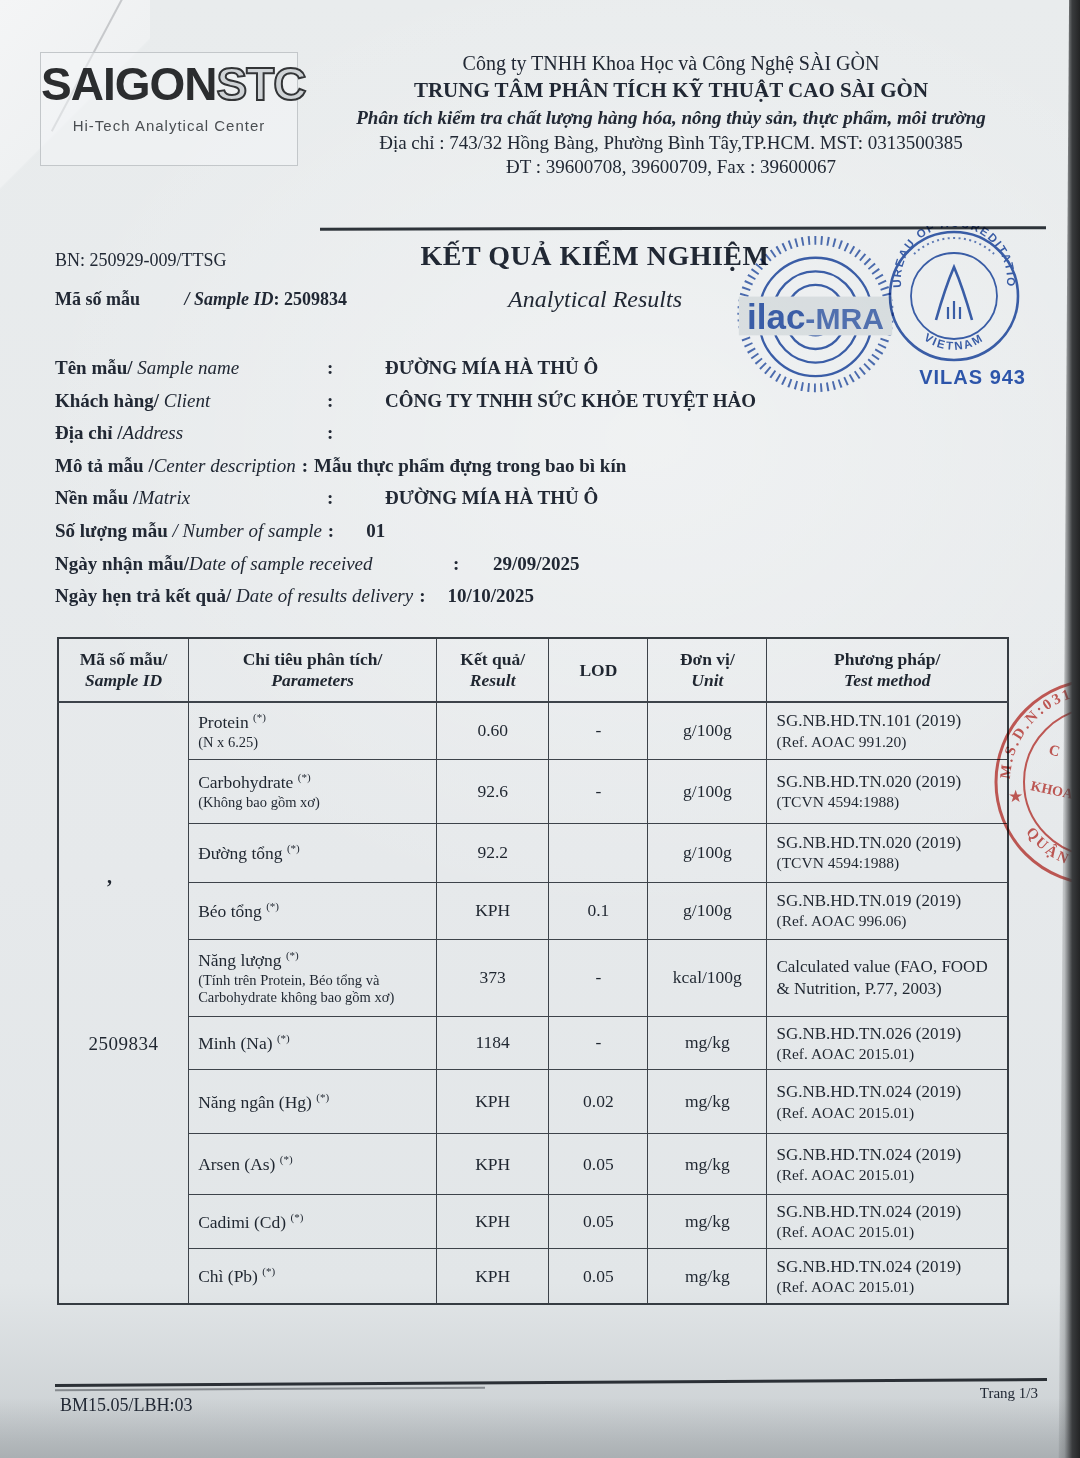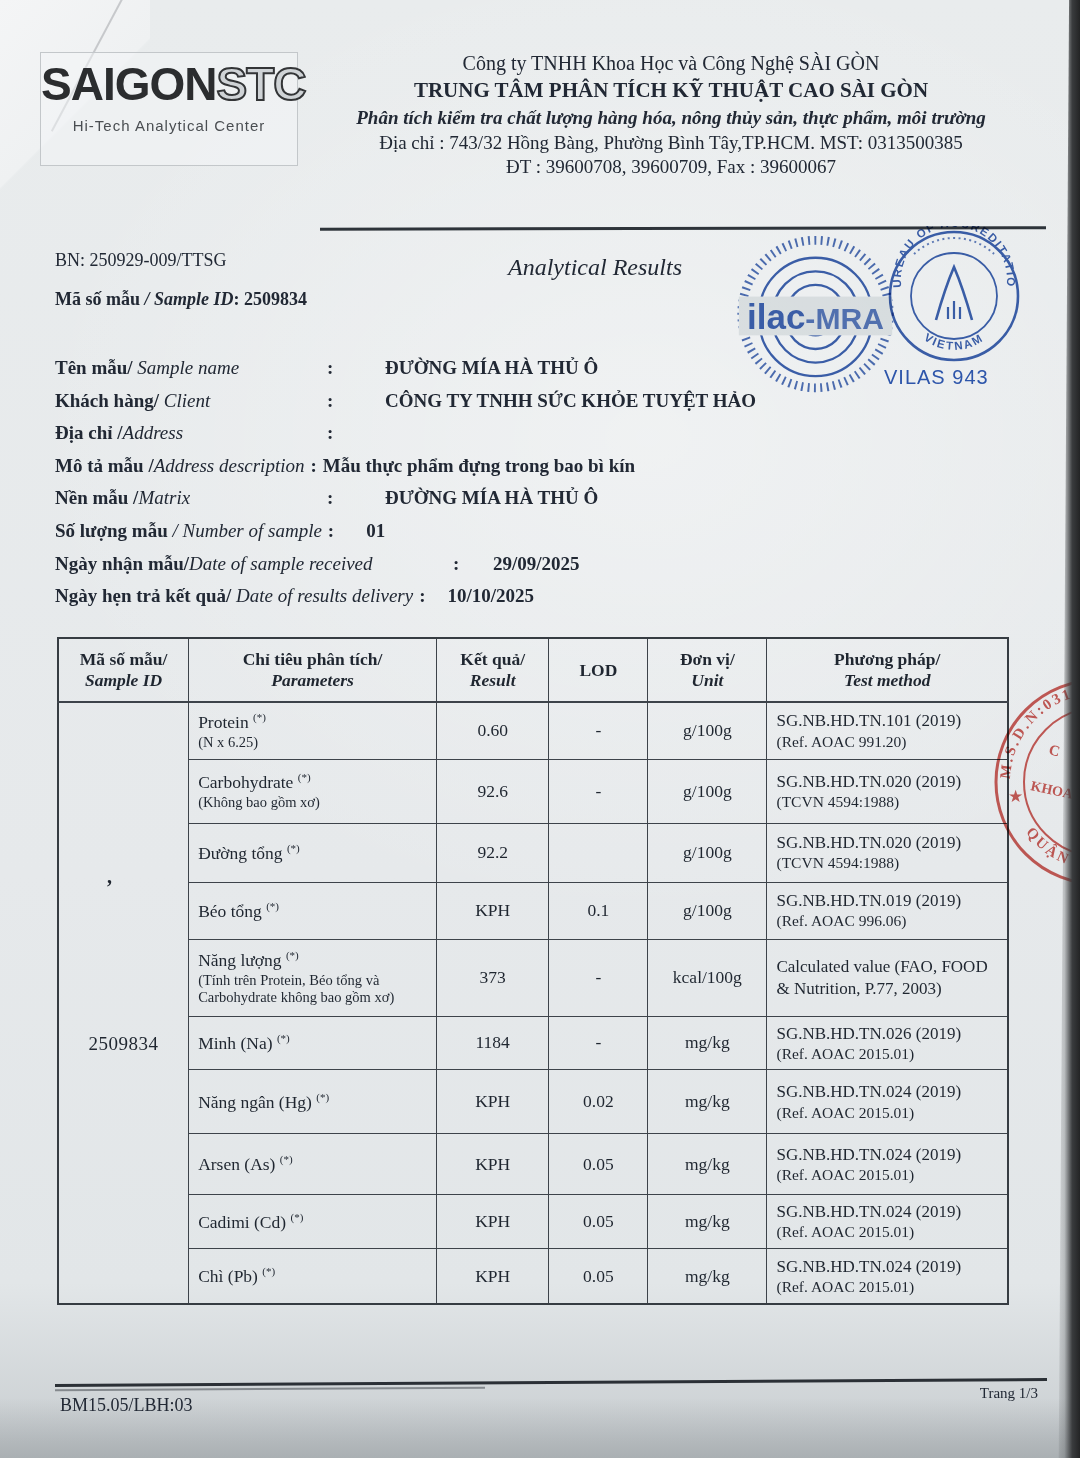--- a/index.html
+++ b/index.html
@@ -36,30 +36,30 @@
   .lh2{font-size:21px;font-weight:bold;margin-top:3px;}
   .lh3{font-size:19px;font-style:italic;font-weight:bold;margin-top:4px;}
   .lh4{font-size:19px;margin-top:3px;}
   .lh5{font-size:19px;margin-top:2px;}
 
   .top-rule{position:absolute;left:320px;top:227px;width:726px;height:2.5px;background:#2e343a;
     transform:rotate(-.12deg);z-index:2;}
 
   .bn-line{position:absolute;left:55px;top:250px;font-size:18px;z-index:2;}
   .sid-line{position:absolute;left:55px;top:289px;font-size:18px;font-weight:bold;z-index:2;}
-  .sid-line i{font-weight:bold;}
+  .sid-line i{font-weight:bold;margin-left:40px;}
   .doc-title{position:absolute;left:375px;top:240px;width:440px;text-align:center;z-index:2;}
   .doc-title .vi{font-size:28px;font-weight:bold;letter-spacing:.5px;}
   .doc-title .en{font-size:24px;font-style:italic;margin-top:14px;}
 
   .stamp{position:absolute;z-index:5;mix-blend-mode:multiply;opacity:.92;}
   #ilac{left:733px;top:231px;}
   #boa{left:884px;top:226px;}
-  .vilas{position:absolute;left:884px;top:366px;width:142px;text-align:left;
-    font-family:"Liberation Sans",sans-serif;font-size:20px;font-weight:normal;color:#2d55aa;
+  .vilas{position:absolute;left:884px;top:366px;width:142px;text-align:right;
+    font-family:"Liberation Sans",sans-serif;font-size:20px;font-weight:bold;color:#2d55aa;
     letter-spacing:1px;z-index:5;}
   #redstamp{left:978px;top:662px;z-index:30;opacity:.85;}
 
   
   .info{position:absolute;left:55px;top:357px;width:990px;z-index:2;font-size:19px;}
   .info-row{display:flex;align-items:baseline;min-height:32.6px;}
   .info-row b{font-weight:bold;}
   .info-row i{font-style:italic;}
   .info-row .val{font-weight:bold;}
   .aligned .il{flex:0 0 272px;}
@@ -121,20 +121,21 @@
     <div class="lh5">ĐT : 39600708, 39600709, Fax : 39600067</div>
   </div>
 
   <div class="top-rule"></div>
 
   <div class="bn-line">BN: 250929-009/TTSG</div>
   <div class="sid-line">
     <b>Mã số mẫu </b><i>/ Sample ID</i><span>: </span><span>2509834</span>
   </div>
   <div class="doc-title">
+    <div class="vi">KẾT QUẢ KIỂM NGHIỆM</div>
     <div class="en">Analytical Results</div>
   </div>
 
   <svg id="ilac" class="stamp" width="165" height="168" viewBox="0 0 170 170">
     <g stroke="#2d55aa" fill="none">
       <circle cx="85" cy="84" r="76" stroke-width="9" stroke-dasharray="2 4.6" opacity=".9"></circle>
       <path d="M 69,84 A 16,16 0 0 1 101,84" stroke-width="2.4"></path>
       <path d="M 55,84 A 30,30 0 0 1 115,84" stroke-width="2.4"></path>
       <path d="M 41,84 A 44,44 0 0 1 129,84" stroke-width="2.4"></path>
       <path d="M 27,84 A 58,58 0 0 1 143,84" stroke-width="2.4"></path>
@@ -179,21 +180,21 @@
     <div class="info-row aligned">
       <span class="il"><b>Khách hàng/</b><i> Client</i></span>
       <span class="colon">:</span>
       <span class="val">CÔNG TY TNHH SỨC KHỎE TUYỆT HẢO</span>
     </div>
     <div class="info-row aligned">
       <span class="il"><b>Địa chỉ /</b><i>Address</i></span>
       <span class="colon">:</span>
     </div>
     <div class="info-row flow">
-      <span class="il"><b>Mô tả mẫu /</b><i>Address description</i></span>
+      <span class="il"><b>Mô tả mẫu /</b><i>Center description</i></span>
       <span class="colon">:</span>
       <span class="val">Mẫu thực phẩm đựng trong bao bì kín</span>
     </div>
     <div class="info-row aligned">
       <span class="il"><b>Nền mẫu /</b><i>Matrix</i></span>
       <span class="colon">:</span>
       <span class="val">ĐƯỜNG MÍA HÀ THỦ Ô</span>
     </div>
     <div class="info-row flow r-count">
       <span class="il"><b>Số lượng mẫu </b><i>/  Number of sample</i></span>

